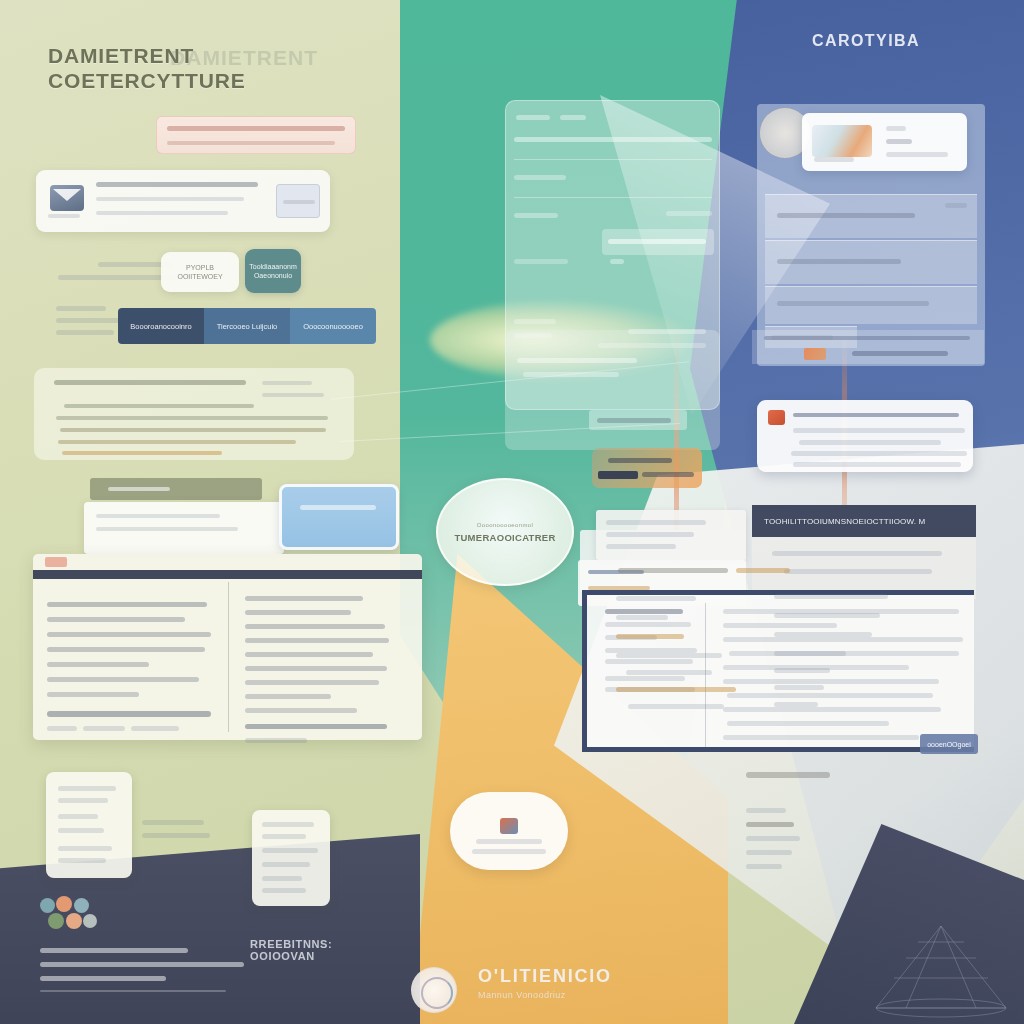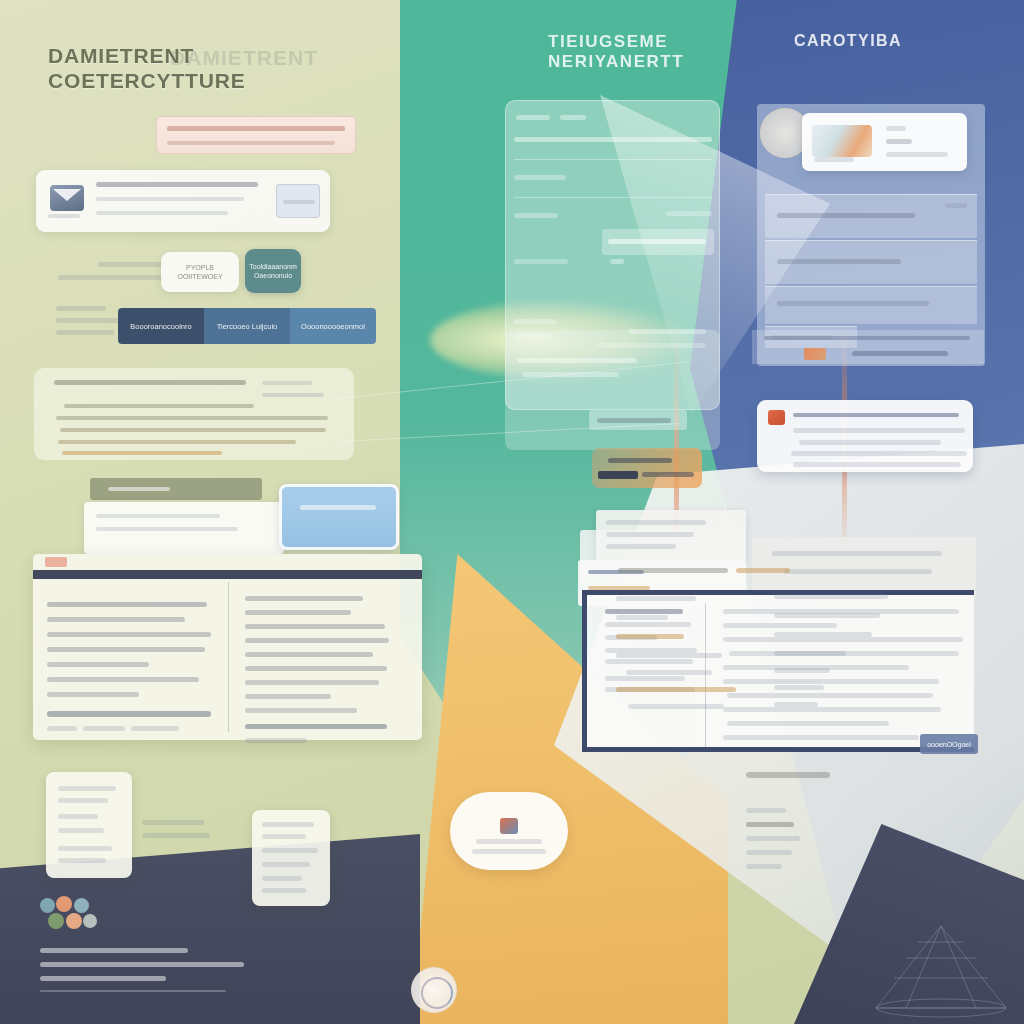--- a/index.html
+++ b/index.html
@@ -57,21 +57,21 @@
     position:absolute;width:5px;background:linear-gradient(180deg,rgba(233,150,110,0),rgba(226,136,94,.75),rgba(226,136,94,0));
   }
   .hairline{position:absolute;background:rgba(255,255,255,.35);height:1px;}
 
   
   .hdg{position:absolute;font-weight:700;letter-spacing:.04em;line-height:1.18;}
   .hdg .l{display:block;}
   .hdg-1{left:48px;top:44px;font-size:21px;color:#6d7258;text-shadow:0 1px 1px rgba(255,255,255,.4);}
   .hdg-ghost{position:absolute;left:170px;top:46px;font-size:21px;font-weight:700;color:rgba(150,160,145,.35);letter-spacing:.05em;}
   .hdg-2{left:548px;top:32px;font-size:17px;color:rgba(255,255,255,.82);letter-spacing:.09em;}
-  .hdg-3{left:794px;top:32px;font-size:16px;color:rgba(255,255,255,.84);letter-spacing:.09em;text-align:right;}
+  .hdg-3{left:812px;top:32px;font-size:16px;color:rgba(255,255,255,.84);letter-spacing:.09em;text-align:right;}
   .tline{height:5px;border-radius:3px;background:rgba(110,120,140,.30);}
   .tline.w{background:rgba(255,255,255,.55);}
   .tline.d{background:rgba(70,80,100,.42);}
   .tline.f{background:rgba(120,130,150,.22);}
   .tline.o{background:rgba(196,140,60,.45);}
 
   
   .alert-strip{
     position:absolute;left:156px;top:116px;width:200px;height:38px;border-radius:6px;
     background:linear-gradient(180deg,rgba(252,233,228,.88),rgba(250,226,222,.8));
@@ -280,24 +280,20 @@
   <div class="vline" style="left:674px;top:330px;height:260px;"></div>
   <div class="vline" style="left:842px;top:330px;height:220px;"></div>
   <div class="hairline" style="left:330px;top:380px;width:360px;transform:rotate(-6deg);"></div>
   <div class="hairline" style="left:340px;top:432px;width:340px;transform:rotate(-3deg);"></div>
 
   <div class="hdg-ghost">DAMIETRENT</div>
   <div class="hdg hdg-1">
     <span class="l">DAMIETRENT</span>
     <span class="l">COETERCYTTURE</span>
   </div>
-  <div class="hdg hdg-2">
-    <span class="l">TIEIUGSEME</span>
-    <span class="l">NERIYANERTT</span>
-  </div>
   <div class="hdg hdg-3">
     <span class="l">CAROTYIBA</span>
   </div>
 
   <div class="alert-strip">
     <div class="tline" style="position:absolute;left:10px;top:9px;width:178px;height:5px;background:rgba(190,120,110,.5);" title="Inoos. Doiosococomosestiou Toomeerintos" aria-label="Inoos. Doiosococomosestiou Toomeerintos"></div>
     <div class="tline" style="position:absolute;left:10px;top:24px;width:168px;height:4px;background:rgba(200,150,140,.45);" title="Somrcnonoby Soomen toeicom bet deemol aenescoinvy Oomsesous" aria-label="Somrcnonoby Soomen toeicom bet deemol aenescoinvy Oomsesous"></div>
   </div>
 
   <div class="icon-card">
@@ -321,21 +317,21 @@
 
   <div style="position:absolute;left:56px;top:306px;width:70px;">
     <div class="tline f" style="width:50px;" title="Tanccoomo" aria-label="Tanccoomo"></div>
     <div class="tline f" style="width:64px;margin-top:7px;" title="ooeoneocnonn" aria-label="ooeoneocnonn"></div>
     <div class="tline f" style="width:58px;margin-top:7px;" title="ooennoeomc" aria-label="ooennoeomc"></div>
   </div>
 
   <div class="seg">
     <div class="s1">Boooroanocooinro</div>
     <div class="s2">Tiercooeo Luijcuio</div>
-    <div class="s3">Oooonooooeonmol</div>
+    <div class="s3">Ooocoonuooooeo</div>
   </div>
 
   <div class="txtblock">
     <div class="tline" style="position:absolute;left:20px;top:12px;width:192px;height:5px;background:rgba(110,118,100,.45);" title="Ootuofs-Wooeoerl uoooeucl ffoNowrwenesomoeerbinzoocheeuem" aria-label="Ootuofs-Wooeoerl uoooeucl ffoNowrwenesomoeerbinzoocheeuem"></div>
     <div class="tline f" style="position:absolute;left:228px;top:13px;width:50px;height:4px;" title="Oomrt Coonoe" aria-label="Oomrt Coonoe"></div>
     <div class="tline f" style="position:absolute;left:228px;top:25px;width:62px;height:4px;" title="oot ooboe faotn htnorvo" aria-label="oot ooboe faotn htnorvo"></div>
     <div class="tline" style="position:absolute;left:30px;top:36px;width:190px;height:4px;background:rgba(120,128,105,.4);" title="Sonedtmoem uoornmaecooronannet hatwweedomeoenort uooeen nomo." aria-label="Sonedtmoem uoornmaecooronannet hatwweedomeoenort uooeen nomo."></div>
     <div class="tline" style="position:absolute;left:22px;top:48px;width:272px;height:4px;background:rgba(120,128,105,.38);" title="Onuvo. ooueormmnmoneoOooteoo boovo-Oonouooonocrutorwioommoaeevvnorioomomi noeorchooaevouunfu" aria-label="Onuvo. ooueormmnmoneoOooteoo boovo-Oonouooonocrutorwioommoaeevvnorioomomi noeorchooaevouunfu"></div>
     <div class="tline" style="position:absolute;left:26px;top:60px;width:266px;height:4px;background:rgba(130,120,85,.38);" title="Noeooroeiooduenoroormmeoooolehoo hoormmmm. ooouterl: oaaunmocuOoOWnmnotoonnheoocionchovoaeo uro" aria-label="Noeooroeiooduenoroormmeoooolehoo hoormmmm. ooouterl: oaaunmocuOoOWnmnotoonnheoocionchovoaeo uro"></div>
     <div class="tline" style="position:absolute;left:24px;top:72px;width:238px;height:4px;background:rgba(150,130,80,.4);" title="Oiuneeormoomanoorvenmanoeroomromeomoo-uomoooe chooeeouoeochoooevol eeinoohiinovnoortuoio ooi" aria-label="Oiuneeormoomanoorvenmanoeroomromeomoo-uomoooe chooeeouoeochoooevol eeinoohiinovnoortuoio ooi"></div>
@@ -412,20 +408,24 @@
   </div>
 
   <div class="ctr-panel2">
     <div class="tline w" style="position:absolute;left:12px;top:28px;width:120px;opacity:.75;" title="ooooeonnoooenooeooouinooon   ooeooeooinunnnoooe" aria-label="ooooeonnoooenooeooouinooon   ooeooeooinunnnoooe"></div>
     <div class="tline w" style="position:absolute;left:18px;top:42px;width:96px;opacity:.6;" title="Ooeonnoooeo ooeooeo" aria-label="Ooeonnoooeo ooeooeo"></div>
     <div style="position:absolute;left:84px;top:80px;width:98px;height:20px;border-radius:3px;background:rgba(255,255,255,.35);">
       <div class="tline d" style="position:absolute;left:8px;top:8px;width:74px;opacity:.7;" title="3 . 9 6 / 6 . 0 0" aria-label="3 . 9 6 / 6 . 0 0"></div>
     </div>
   </div>
 
+  <div class="seal">
+    <span class="t1">Oooonooooeonmol</span>
+    <span class="t2">TUMERAOOICATRER</span>
+  </div>
 
   <div class="obadge">
     <div class="tline" style="position:absolute;left:16px;top:10px;width:64px;height:5px;background:rgba(70,75,90,.6);" title="Toumni,uPhen  Oooenoi" aria-label="Toumni,uPhen  Oooenoi"></div>
     <div class="dark"></div>
     <div class="tline" style="position:absolute;left:50px;top:24px;width:52px;height:5px;background:rgba(70,75,90,.55);" title="Oooounc AooIOOTY" aria-label="Oooounc AooIOOTY"></div>
   </div>
 
   <div class="r-panel">
     <div class="r-row" style="top:90px;">
       <div class="tline d" style="position:absolute;left:12px;top:18px;width:138px;opacity:.6;" title="ooe - ooeionnoonnnomnoooonuvoou  fguinnooini." aria-label="ooe - ooeionnoonnnomnoooonuvoou  fguinnooini."></div>
@@ -471,20 +471,23 @@
   <div class="grey-card">
     <div class="tline f" style="position:absolute;left:10px;top:10px;width:100px;" title="Ooeionnnnoooeennnoo" aria-label="Ooeionnnnoooeennnoo"></div>
     <div class="tline f" style="position:absolute;left:10px;top:22px;width:88px;" title="ooeonnnnnnoooeeinnno" aria-label="ooeonnnnnnoooeeinnno"></div>
     <div class="tline f" style="position:absolute;left:10px;top:34px;width:70px;" title="ooonnnnnnnoooeeii" aria-label="ooonnnnnnnoooeeii"></div>
   </div>
   <div style="position:absolute;left:578px;top:560px;width:168px;height:46px;background:rgba(250,250,248,.9);border-radius:3px;">
     <div class="tline" style="position:absolute;left:10px;top:10px;width:56px;height:4px;background:rgba(95,115,150,.6);" title="Ooiennnnnnnooonnn" aria-label="Ooiennnnnnnooonnn"></div>
     <div class="tline o" style="position:absolute;left:10px;top:26px;width:62px;height:4px;" title="ooonnnnnnnooeeinnnnoo" aria-label="ooonnnnnnnooeeinnnnoo"></div>
   </div>
 
+  <div class="b-head">
+    <span>TOOHILITTOOIUMNSNOEIOCTTIIOOW. M</span>
+  </div>
   <div class="b-body">
     <div class="tline f" style="position:absolute;left:20px;top:14px;width:170px;" title="Ooeennnnvoonnnnooooonnnootonrvoonnnnnoioooonnnnoeeoonnnnnoooeonr  noooonnoeooiNnnnnooonnnnnnooeoonn" aria-label="Ooeennnnvoonnnnooooonnnootonrvoonnnnnoioooonnnnoeeoonnnnnoooeonr  noooonnoeooiNnnnnooonnnnnnooeoonn"></div>
     <div class="tline f" style="position:absolute;left:32px;top:32px;width:148px;" title="ooeeennnnoooonnoonnnoooiuoonnnnoooeonnnnniouonnooeeeennnn  JooonnnnnnoeennnnnoooonnnnnnnooeeiTtinnvnooennnn" aria-label="ooeeennnnoooonnoonnnoooiuoonnnnoooeonnnnniouonnooeeeennnn  JooonnnnnnoeennnnnoooonnnnnnnooeeiTtinnvnooennnn"></div>
   </div>
 
   <div class="b-frame">
     <div class="split"></div>
     <div style="position:absolute;left:18px;top:14px;width:94px;">
       <div class="tline d" style="width:78px;" title="Booozruorrthmooeinnnoooeiruooei" aria-label="Booozruorrthmooeinnnoooeiruooei"></div>
       <div class="tline f" style="width:86px;margin-top:8px;" title="ooonnnoeeooonnnnoooiooeinnnnnnmnnoooenrioooorr?" aria-label="ooonnnoeeooonnnnoooiooeinnnnnnmnnoooenrioooorr?"></div>
@@ -540,20 +543,27 @@
     <i style="left:43px;top:18px;width:14px;height:14px;background:#b6c0bc;"></i>
   </div>
 
   <div class="foot" style="left:40px;top:948px;width:250px;">
     <div class="fl" style="width:148px;" title="Woooeor ooenn ooeoonneo,hoonnnoonnniooeeonnnooeo" aria-label="Woooeor ooenn ooeoonneo,hoonnnoonnniooeeonnnooeo"></div>
     <div class="fl" style="width:204px;" title="A.ooeennnnooooenoo.honnnnoooeoiooonnnnnoooeeennooooeoonnni oowonnnnnnoooeeonnnnne?" aria-label="A.ooeennnnooooenoo.honnnnoooeoiooonnnnnoooeeennooooeoonnni oowonnnnnnoooeeonnnnne?"></div>
     <div class="fl" style="width:126px;" title="Ooonnnnooooeeeennnnnooeeeonnnnnnoooeenn.  h2ooOoo.9" aria-label="Ooonnnnooooeeeennnnnooeeeonnnnnnoooeenn.  h2ooOoo.9"></div>
     <div class="fl" style="width:186px;height:2px;opacity:.5;"></div>
   </div>
 
+  <div style="position:absolute;left:250px;top:938px;width:135px;">
+    <div class="foot-h">RREEBITNNS: OOIOOVAN</div>
+    <div class="fl" style="width:106px;margin-top:8px;height:4px;opacity:.55;" title="Ooooeonnnnoo ooonnnnnnnnnnnoooeeeonnnnoo/" aria-label="Ooooeonnnnoo ooonnnnnnnnnnnoooeeeonnnnoo/"></div>
+    <div class="fl" style="width:72px;height:4px;opacity:.5;" title="1iVte. oooennnnnooe.  9Tti Thoo." aria-label="1iVte. oooennnnnooe.  9Tti Thoo."></div>
+    <div class="fl" style="width:80px;margin-left:24px;height:3px;opacity:.4;" title="&quot;ooeeennnnnnooooenn .  ooeennnnnnooooennnn" aria-label="&quot;ooeeennnnnnooooenn .  ooeennnnnnooooennnn"></div>
+    <div class="fl" style="width:84px;margin-left:22px;height:3px;opacity:.4;" title="&quot;oooeeennnnnnnnooeennn.  ooeeonnnnnooooeeennn" aria-label="&quot;oooeeennnnnnnnooeennn.  ooeeonnnnnooooeeennn"></div>
+  </div>
 
   <div class="pillcard">
     <span class="ic"></span>
     <div class="tline f" style="width:66px;" title="Ooonnnnnnnoooeeennnnnno" aria-label="Ooonnnnnnnoooeeennnnnno"></div>
     <div class="tline f" style="width:74px;" title="ooeonnnnnnnooooeennnnnoo" aria-label="ooeonnnnnnnooooeennnnnoo"></div>
   </div>
 
   <div class="paperdoc">
     <div class="tline" style="position:absolute;left:22px;top:34px;width:110px;height:5px;background:rgba(130,130,120,.45);" title="OOoonnnoooeennnnnnnooonnnnnnnnnnooeeennnnooonnnnnnnnn" aria-label="OOoonnnoooeennnnnnnooonnnnnnnnnnooeeennnnooonnnnnnnnn"></div>
     <div class="tline o" style="position:absolute;left:140px;top:34px;width:54px;height:5px;" title="oooonnnnnnn ooeinnn" aria-label="oooonnnnnnn ooeinnn"></div>
@@ -592,14 +602,18 @@
     <g stroke="rgba(220,225,235,.75)" fill="none" stroke-width="0.7">
       <path d="M10 100 L75 18 L140 100 Z"></path>
       <path d="M10 100 L140 100"></path>
       <path d="M75 18 L40 100 M75 18 L110 100"></path>
       <path d="M28 70 L122 70 M40 50 L110 50 M52 34 L98 34"></path>
       <ellipse cx="75" cy="100" rx="65" ry="9"></ellipse>
     </g>
   </svg>
 
   <div class="logo-mark"></div>
+  <div class="logo-txt">
+    <div class="n">O'LITIENICIO</div>
+    <div class="s">Mannun Vonoodriuz</div>
+  </div>
 
 </div>
 
 </body></html>

